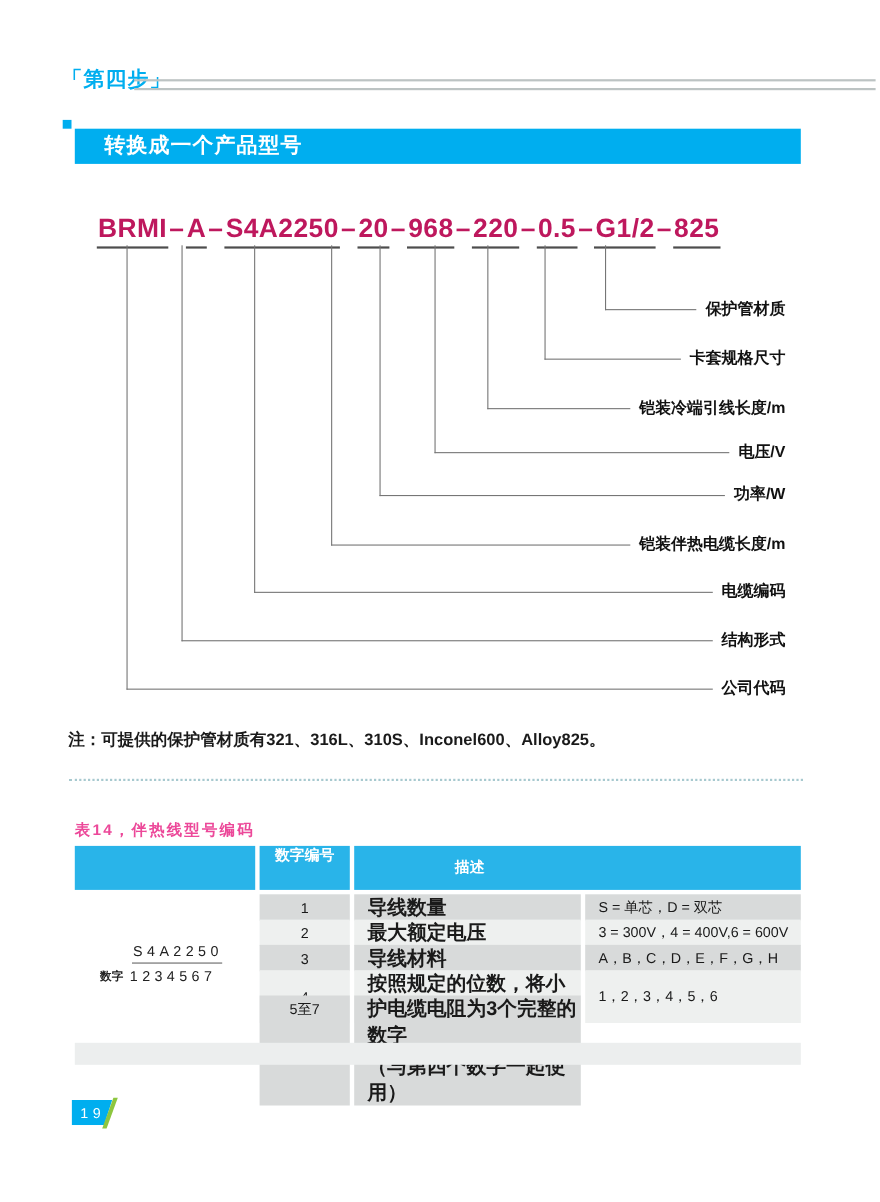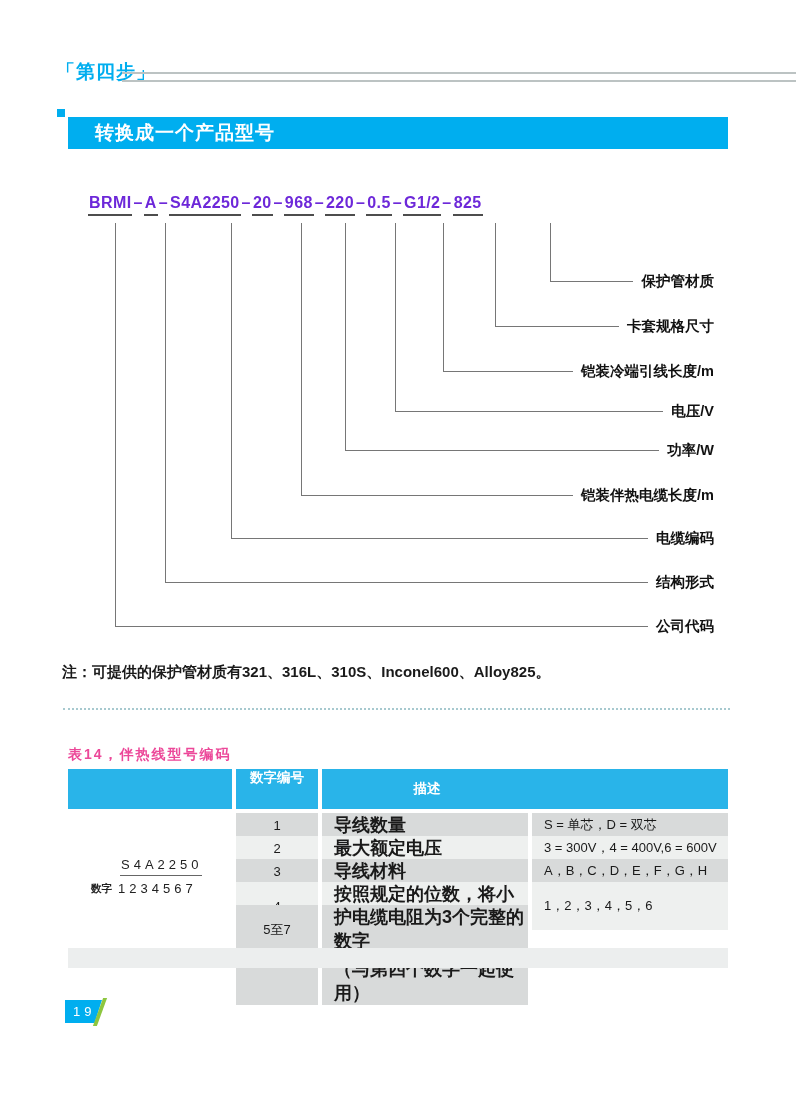--- a/index.html
+++ b/index.html
@@ -10,21 +10,21 @@
   
   .step{position:absolute;left:56px;top:59px;font-size:19px;font-weight:bold;color:#00AEEF;letter-spacing:1px;}
   .rule{position:absolute;height:2px;background:#bcc3c3;}
   .rule-top{left:122px;top:72px;width:674px;}
   .rule-bottom{left:122px;top:80px;width:674px;}
   
   .banner-square{position:absolute;left:57px;top:109px;width:8px;height:8px;background:#00AEEF;}
   .banner{position:absolute;left:68px;top:117px;width:660px;height:32px;background:#00AEEF;}
   .banner span{display:block;color:#ffffff;font-weight:bold;font-size:19px;line-height:32px;padding-left:27px;letter-spacing:1px;}
   
-  .model{position:absolute;left:88px;top:194px;font-size:16px;font-weight:bold;letter-spacing:.4px;white-space:nowrap;color:#6d28d9;}
+  .model{position:absolute;left:88px;top:194px;font-size:24px;font-weight:bold;letter-spacing:.4px;white-space:nowrap;color:#be185d;}
   .model .seg{display:inline-block;border-bottom:2px solid #4d4d4d;padding:0 1px 2px 1px;}
   .model .sep{display:inline-block;padding:0 1px 4px 1px;}
   .vline{position:absolute;width:1px;background:#767676;}
   .hline{position:absolute;height:1px;background:#767676;}
   .callout{position:absolute;font-size:14.5px;font-weight:bold;line-height:20px;white-space:nowrap;color:#111;}
   
   .note{position:absolute;left:62px;top:663px;font-size:15px;font-weight:bold;color:#1a1a1a;}
   .dotted{position:absolute;left:63px;top:708px;width:667px;border-top:2px dotted #a7c9cf;}
   
   .tbl-title{position:absolute;left:68px;top:746px;width:660px;text-align:left;font-size:14px;font-weight:bold;letter-spacing:2px;color:#ec4899;}
@@ -97,21 +97,21 @@
     <div class="c-code bg-a">3</div>
     <div class="c-desc bg-a">导线材料</div>
     <div class="c-values bg-a">A，B，C，D，E，F，G，H</div>
   </div>
   <div class="trow" style="top:882px;height:21px;">
     <div class="c-code bg-b">4</div>
     <div class="c-desc bg-b">按照规定的位数，将小数点往左移</div>
     <div class="c-values bg-b">1，2，3，4，5，6</div>
   </div>
   <div class="trow multi" style="top:905px;height:41px;">
-    <div class="c-code bg-a" style="flex-direction:row;align-items:flex-start;padding-top:16px;text-align:center;">5至7</div>
+    <div class="c-code bg-a" style="flex-direction:row;align-items:flex-start;padding-top:4px;text-align:center;">5至7</div>
     <div class="c-desc bg-a">
       <div>护电缆电阻为3个完整的数字</div>
       <div>（与第四个数字一起使用）</div>
     </div>
   </div>
   <div class="footer-strip"></div>
 
   <div class="side-code">S4A2250</div>
   <div class="side-rule"></div>
   <div class="side-bottom">

